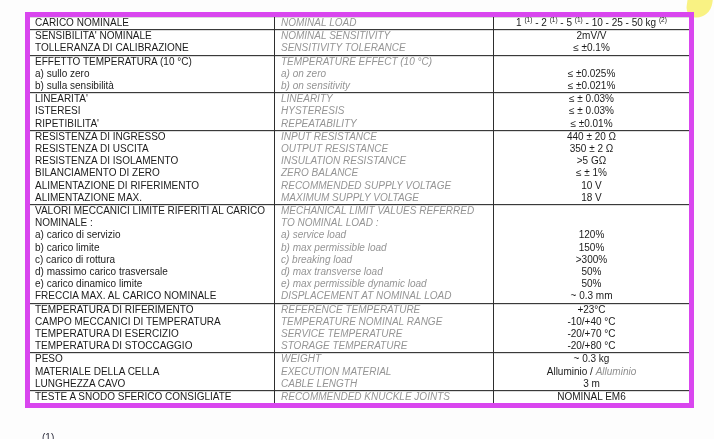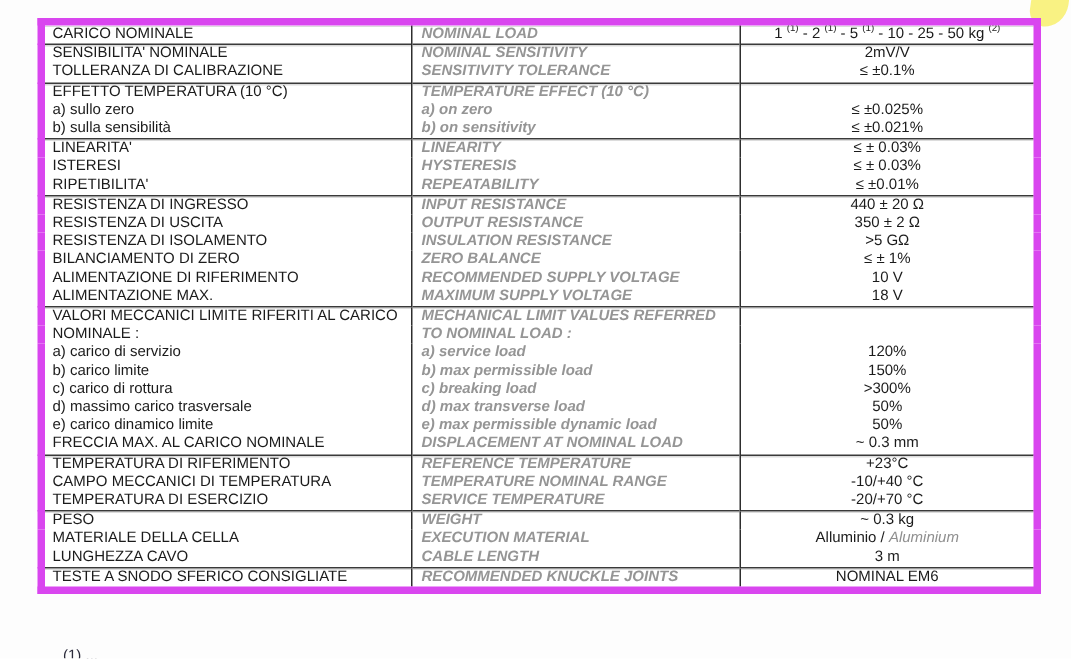--- a/index.html
+++ b/index.html
@@ -33,21 +33,20 @@
   td.it {
     color:#1b1b1b;
     padding-left:5px;
     border-right:1px solid #2e2e2e;
   }
   td.en {
     color:#959595;
     font-style:italic;
     padding-left:6px;
     border-right:1px solid #2e2e2e;
-    font-weight:bold;
   }
   td.val {
     color:#1b1b1b;
     text-align:center;
   }
   tr.group-start td {
     border-top:1px solid #3a3a3a;
     box-shadow: inset 0 1px 0 #dcdcdc;
   }
   sup {
@@ -209,29 +208,34 @@
       <tr>
         <td class="it">CAMPO MECCANICI DI TEMPERATURA</td>
         <td class="en">TEMPERATURE NOMINAL RANGE</td>
         <td class="val">-10/+40 °C</td>
       </tr>
       <tr>
         <td class="it">TEMPERATURA DI ESERCIZIO</td>
         <td class="en">SERVICE TEMPERATURE</td>
         <td class="val">-20/+70 °C</td>
       </tr>
+      <tr>
+        <td class="it">TEMPERATURA DI STOCCAGGIO</td>
+        <td class="en">STORAGE TEMPERATURE</td>
+        <td class="val">-20/+80 °C</td>
+      </tr>
       <tr class="group-start">
         <td class="it">PESO</td>
         <td class="en">WEIGHT</td>
         <td class="val">~ 0.3 kg</td>
       </tr>
       <tr>
         <td class="it">MATERIALE DELLA CELLA</td>
         <td class="en">EXECUTION MATERIAL</td>
-        <td class="val">Alluminio / <i class="val-italic">Aluminium</i></td>
+        <td class="val">Alluminio / <i class="val-italic">Alluminio</i></td>
       </tr>
       <tr>
         <td class="it">LUNGHEZZA CAVO</td>
         <td class="en">CABLE LENGTH</td>
         <td class="val">3 m</td>
       </tr>
       <tr class="group-start">
         <td class="it">TESTE A SNODO SFERICO CONSIGLIATE</td>
         <td class="en">RECOMMENDED KNUCKLE JOINTS</td>
         <td class="val">NOMINAL EM6</td>

